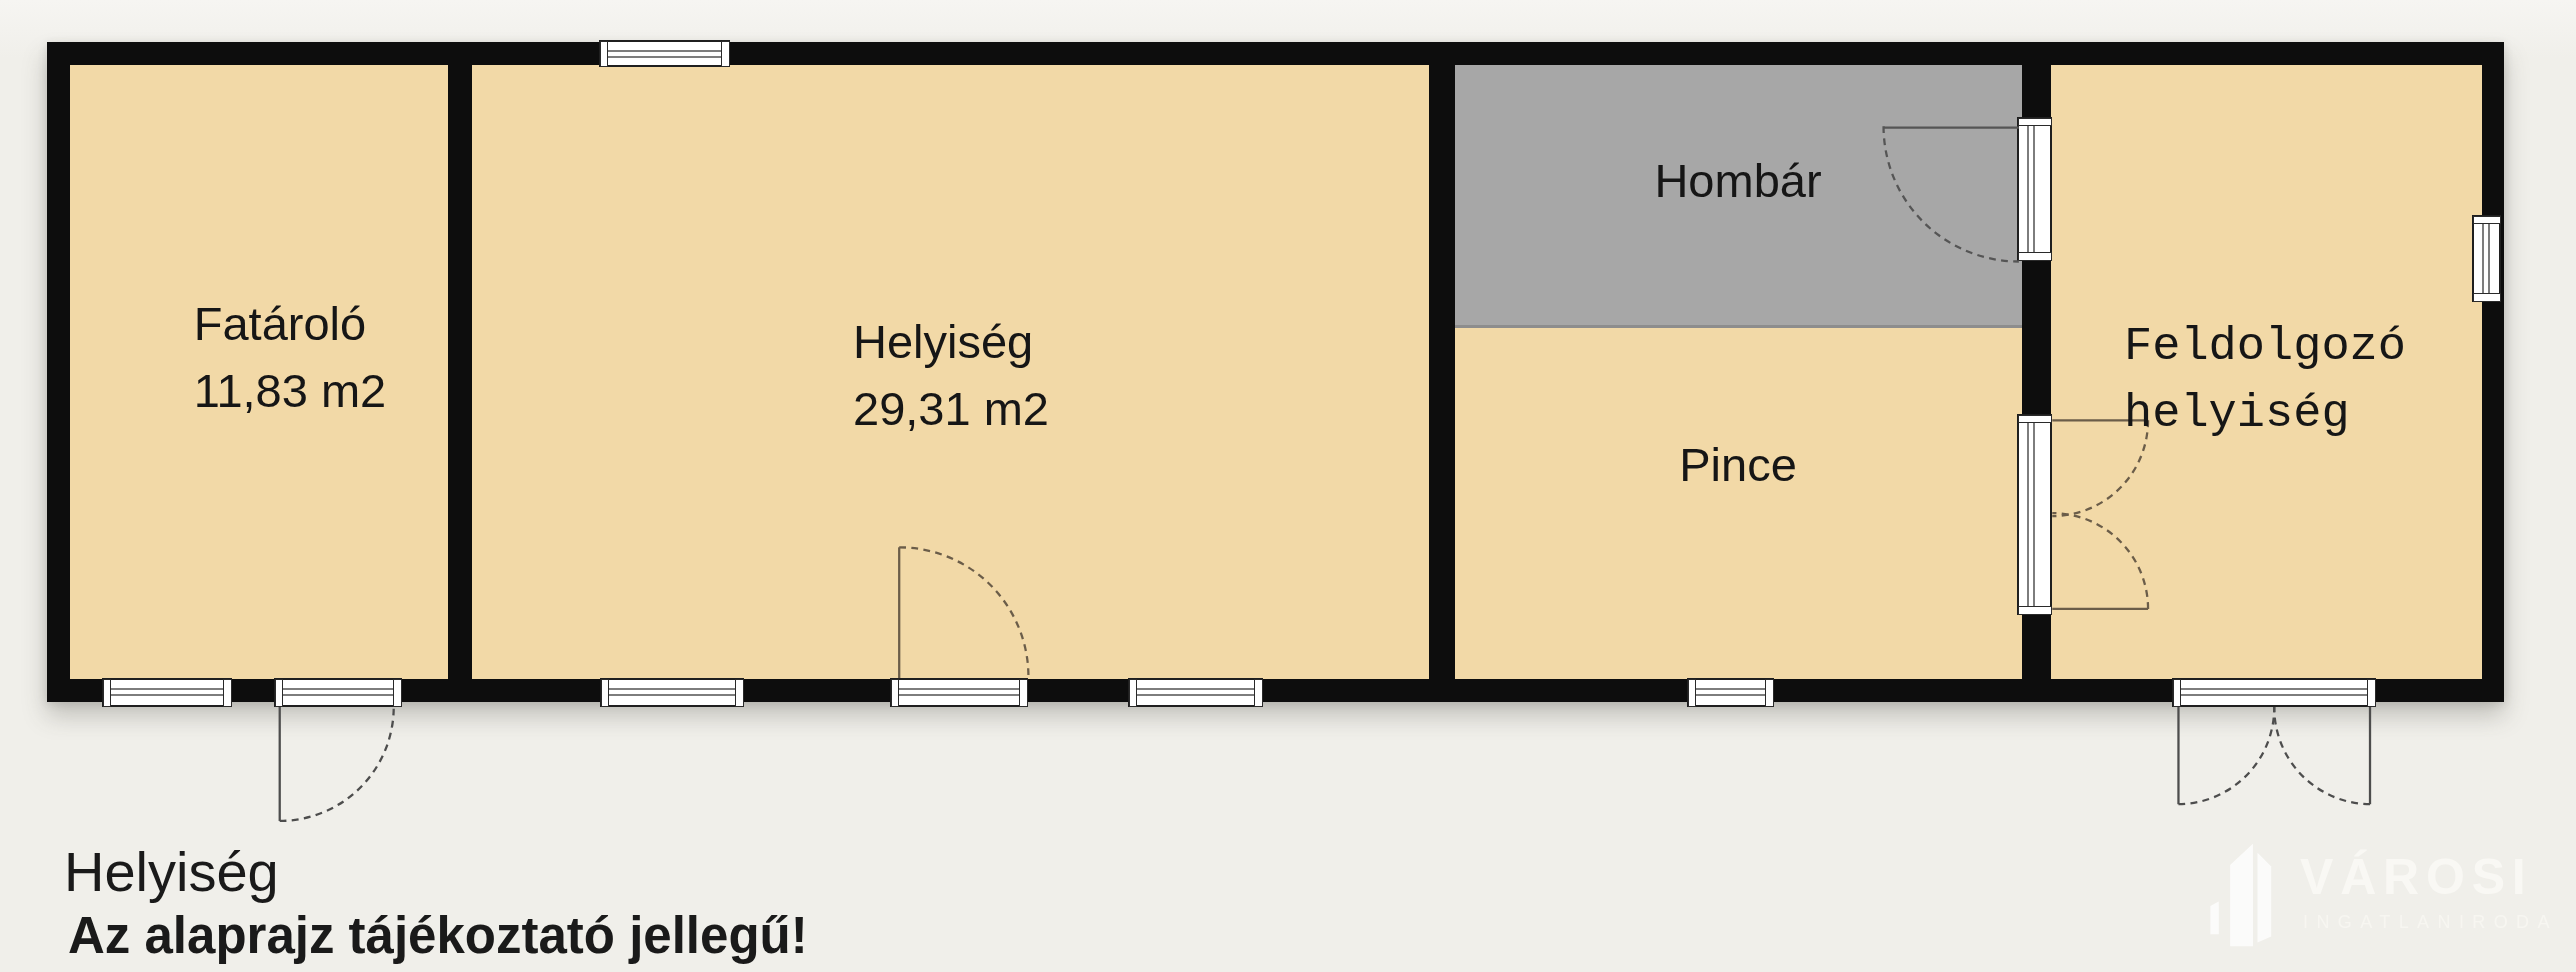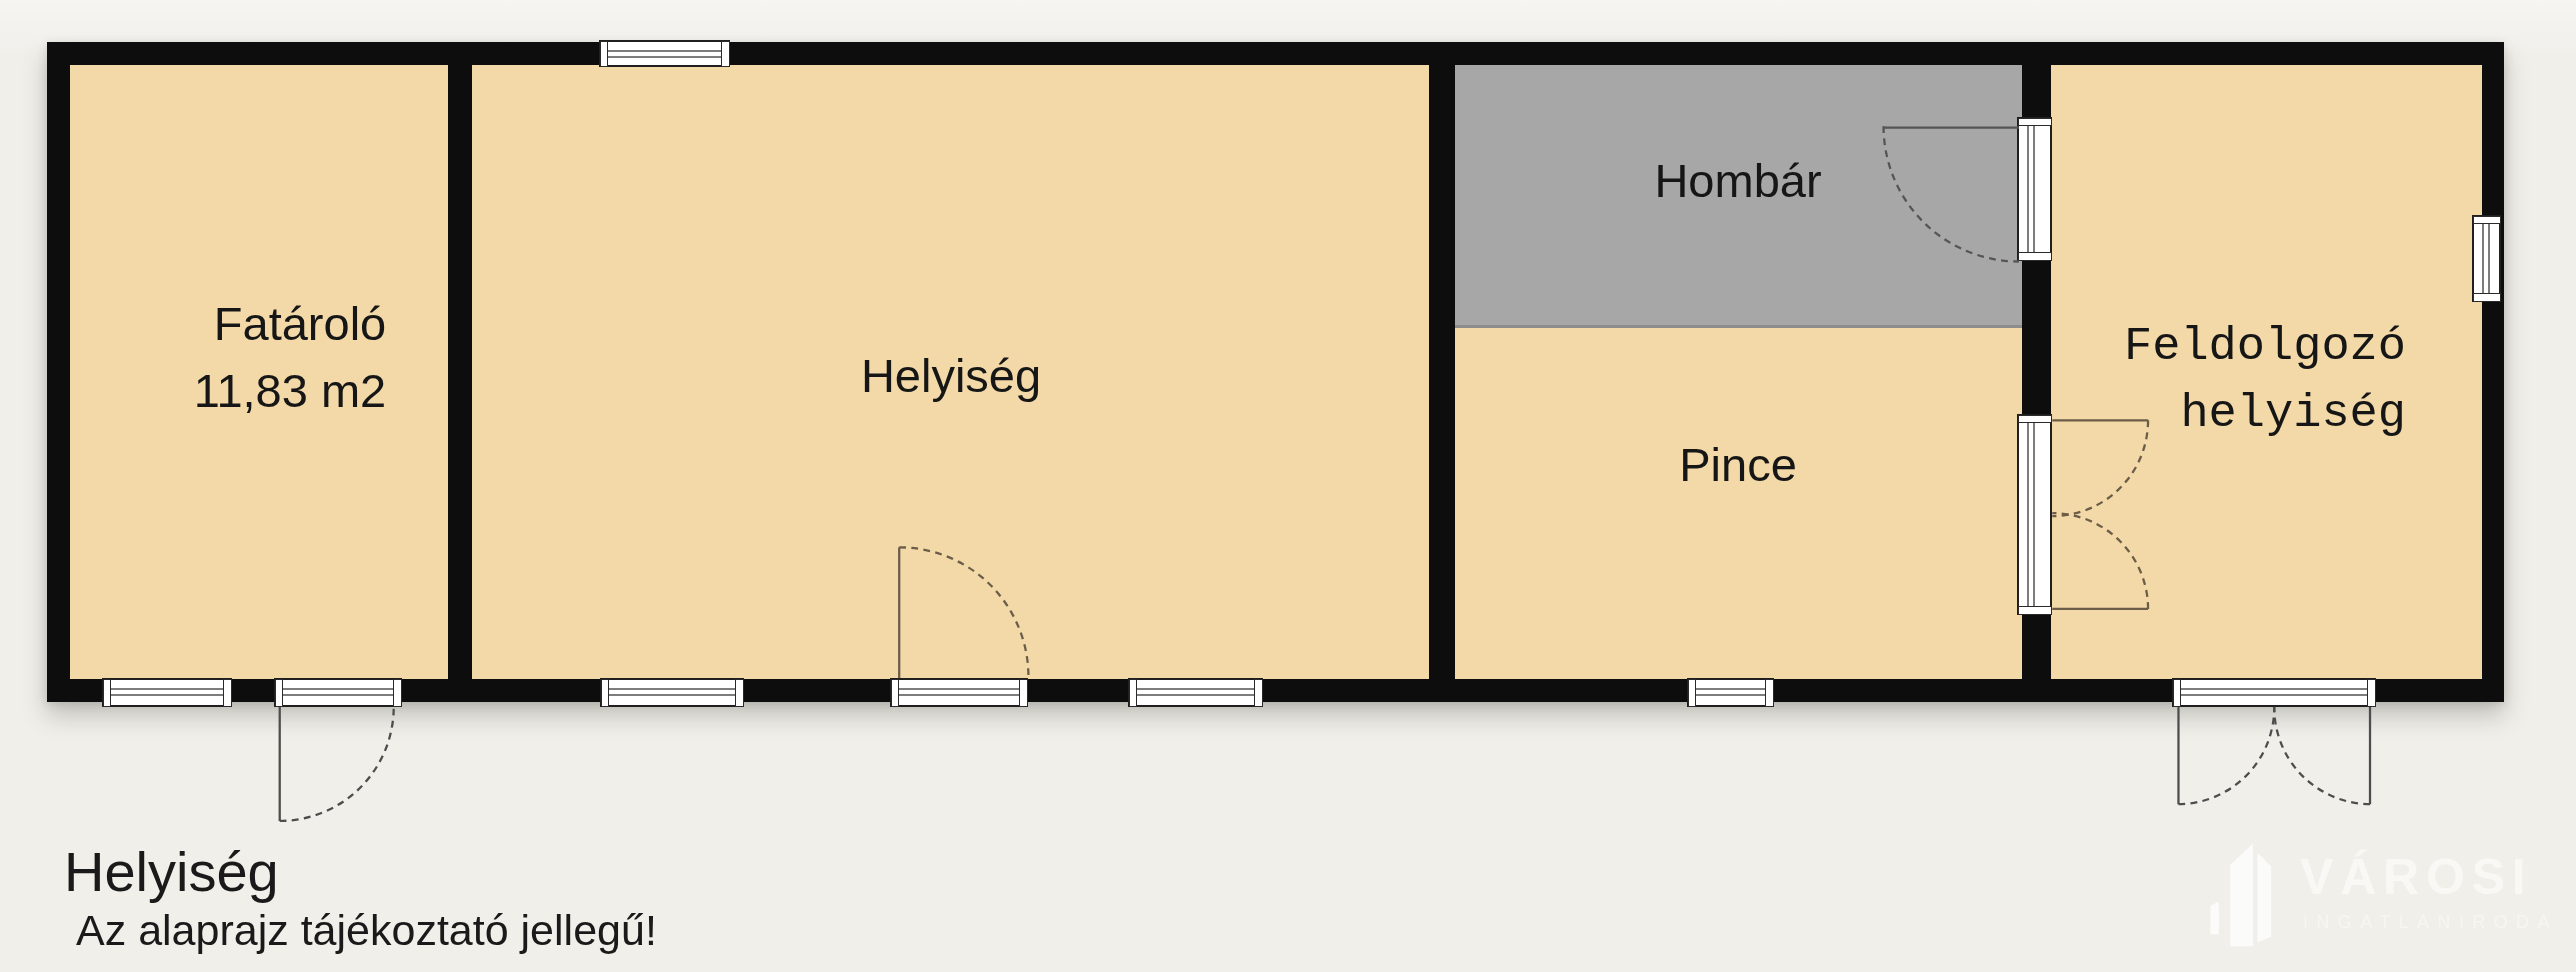--- a/index.html
+++ b/index.html
@@ -35,26 +35,26 @@
   }
   .win.h::before,.win.h::after{content:'';position:absolute;top:-1.5px;bottom:-1.5px;width:6.8px;background:#fff;border:1.5px solid #2a2a2a;}
   .win.h::before{left:-1.5px;}
   .win.h::after{right:-1.5px;}
   .win.v::before,.win.v::after{content:'';position:absolute;left:-1.5px;right:-1.5px;height:6.8px;background:#fff;border:1.5px solid #2a2a2a;}
   .win.v::before{top:-1.5px;}
   .win.v::after{bottom:-1.5px;}
 
   
   .room-label{
-    transform:translate(-50%,-50%);text-align:right;z-index:8;
+    transform:translate(-50%,-50%);text-align:left;z-index:8;
     font-size:47px;line-height:67px;color:#161616;white-space:nowrap;
   }
   .room-label span{display:block;}
   .plan-title{left:64px;top:839px;font-size:56px;color:#1a1a1a;z-index:8;}
-  .plan-disclaimer{left:76px;top:906px;font-size:43px;color:#1a1a1a;z-index:8;}
+  .plan-disclaimer{left:68px;top:906px;font-size:51px;color:#1a1a1a;z-index:8;font-weight:bold;}
 
   
   .overlay{left:0;top:0;width:2576px;height:973px;z-index:7;pointer-events:none;}
 
   
   .wm-brand{left:2300px;top:848px;font-size:50px;font-weight:bold;letter-spacing:6.8px;color:#f9f8f4;z-index:9;white-space:nowrap;}
   .wm-tagline{left:2303px;top:912px;font-size:18px;letter-spacing:8.4px;color:#f7f6f1;z-index:9;white-space:nowrap;}
 </style>
 </head>
 <body>
@@ -118,20 +118,21 @@
     <polygon points="2970,1122 2988,1140 2988,1232 2970,1240"></polygon>
   </g>
 </svg>
 
 <div class="abs room-label" style="left:259px;top:357px;margin-left:31px;">
   <span>Fatároló</span>
   <span>11,83 m2</span>
 </div>
 <div class="abs room-label" style="left:951px;top:375px;">
   <span>Helyiség</span>
+  <span>29,31 m2</span>
 </div>
 <div class="abs room-label" style="left:1738px;top:180px;">
   <span>Hombár</span>
 </div>
 <div class="abs room-label" style="left:1738px;top:464px;">
   <span>Pince</span>
 </div>
 <div class="abs room-label" style="left:2265px;top:380px;font-family:Liberation Mono, monospace;">
   <span>Feldolgozó</span>
   <span>helyiség</span>

